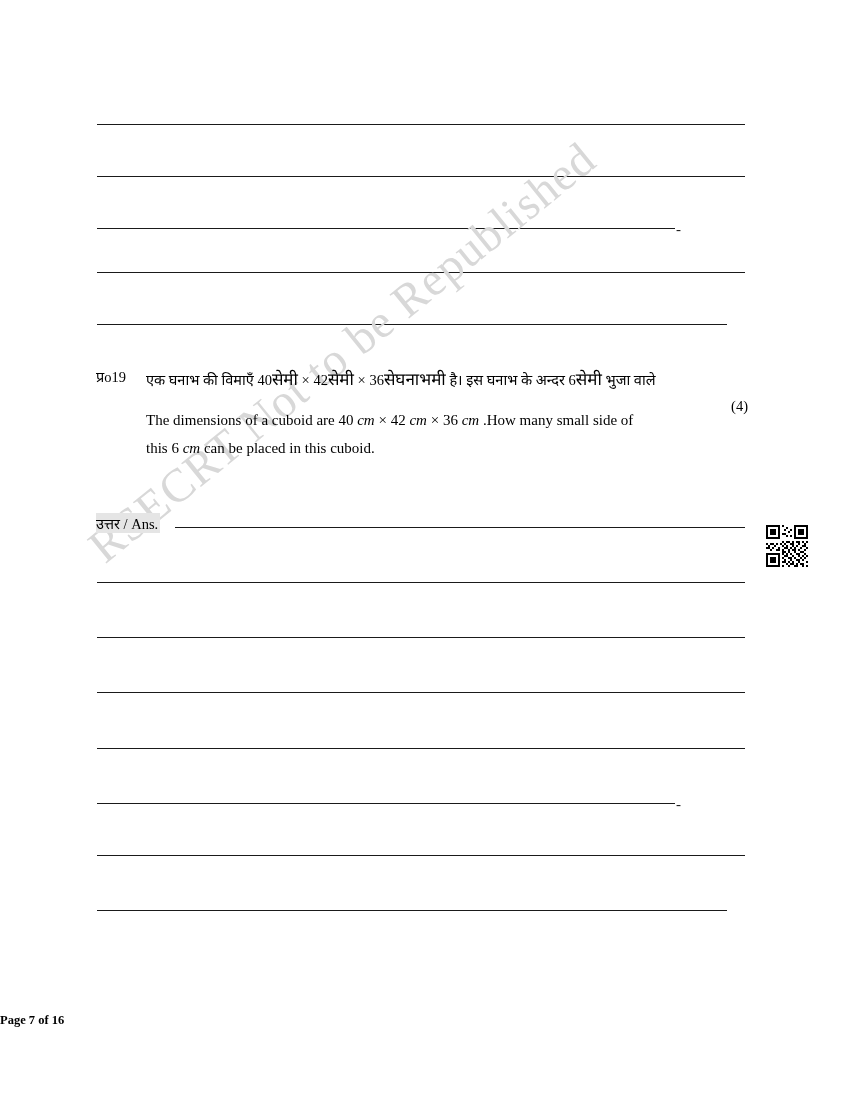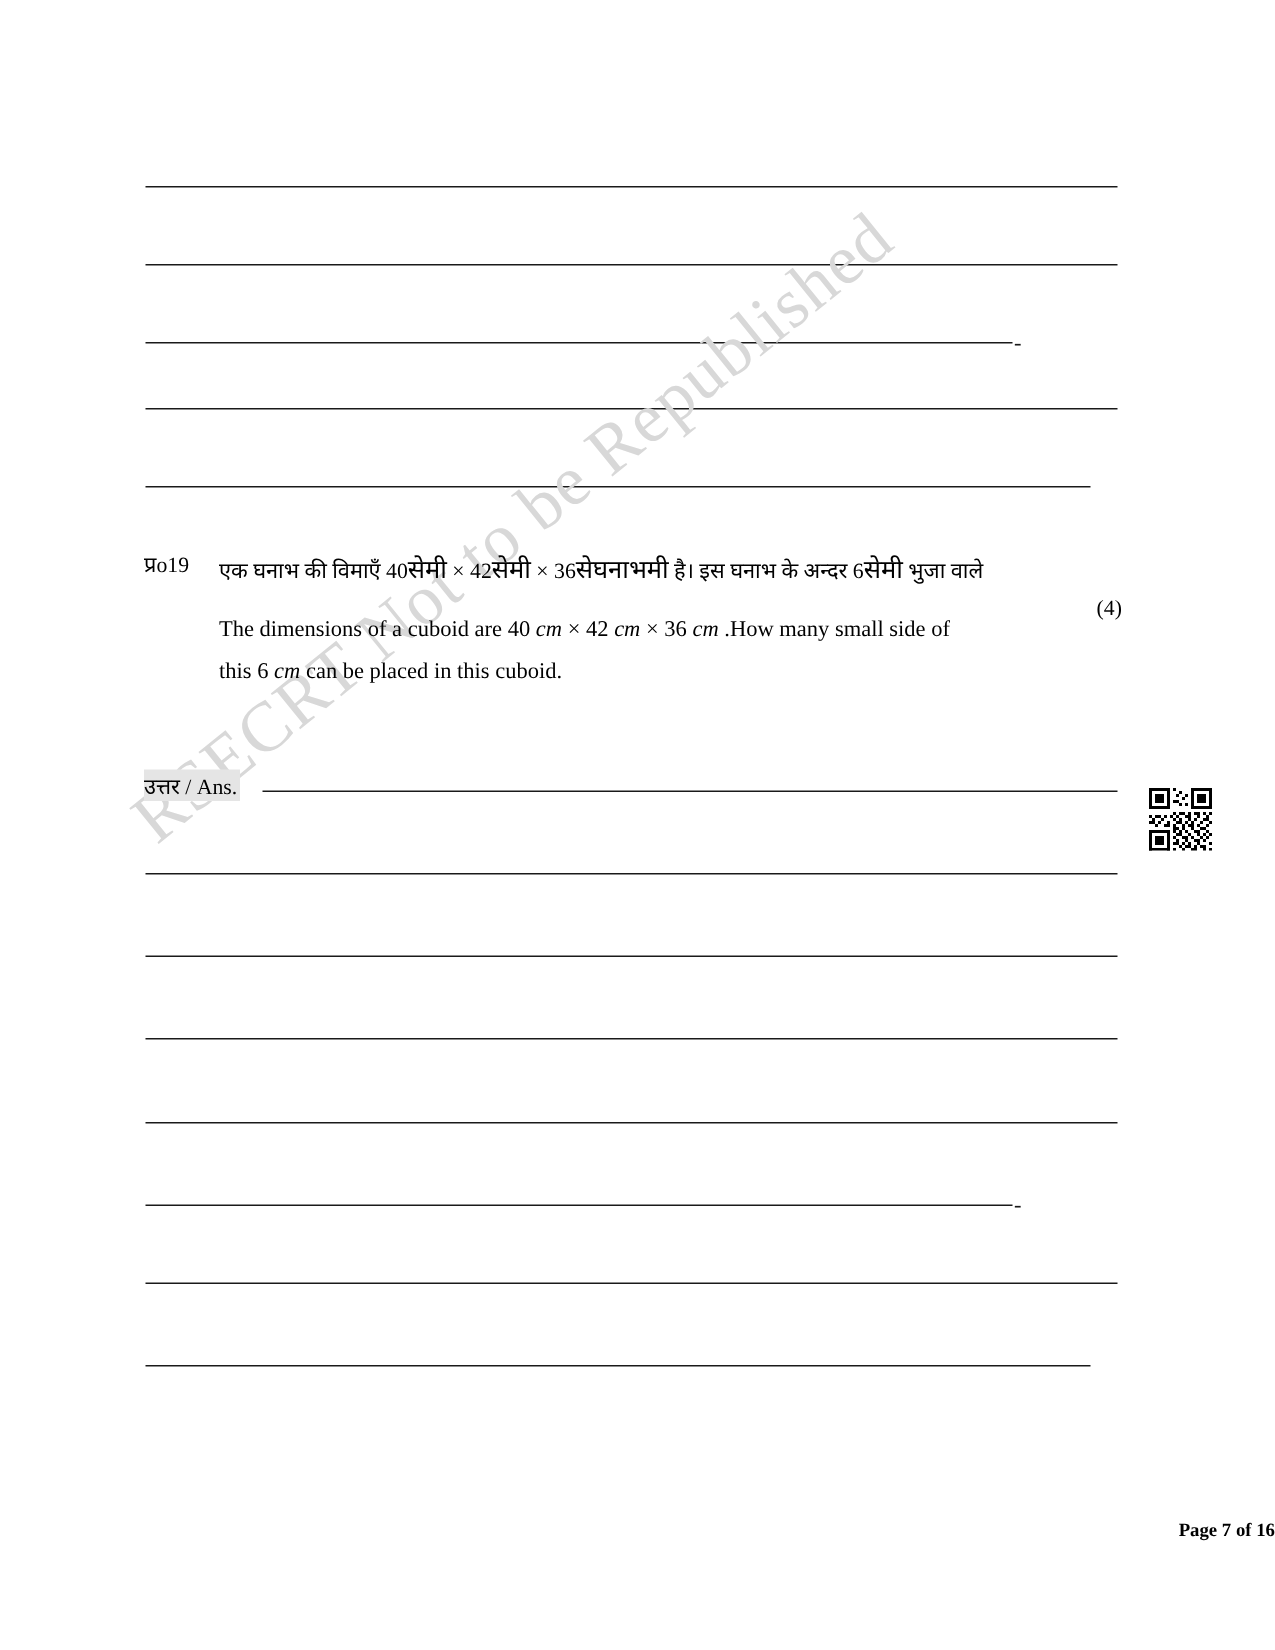--- a/index.html
+++ b/index.html
@@ -125,21 +125,21 @@
     z-index: 6;
   }
   .qr svg { display: block; }
 
   
   .footer {
     position: absolute;
     left: 0;
     right: 0;
     top: 1013px;
-    text-align: right;
+    text-align: left;
     font-size: 12.5px;
     font-weight: bold;
     font-family: "Liberation Serif", serif;
     z-index: 6;
   }
 </style>
 </head>
 <body>
 
 <div class="page">

